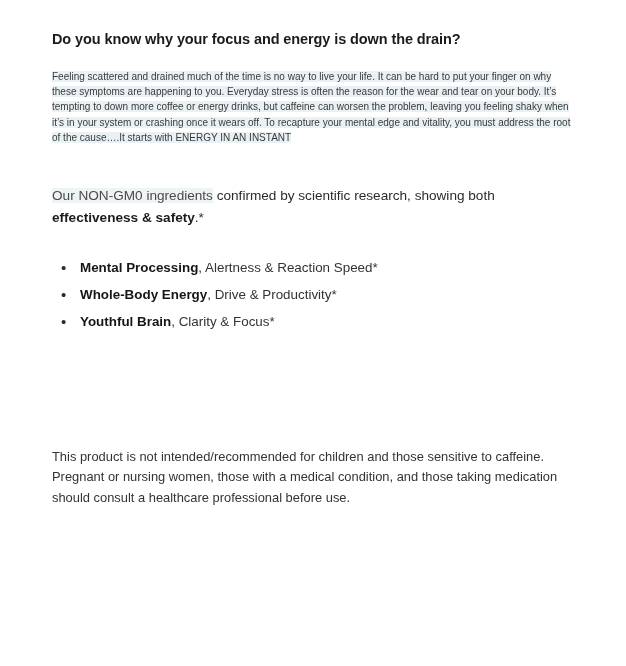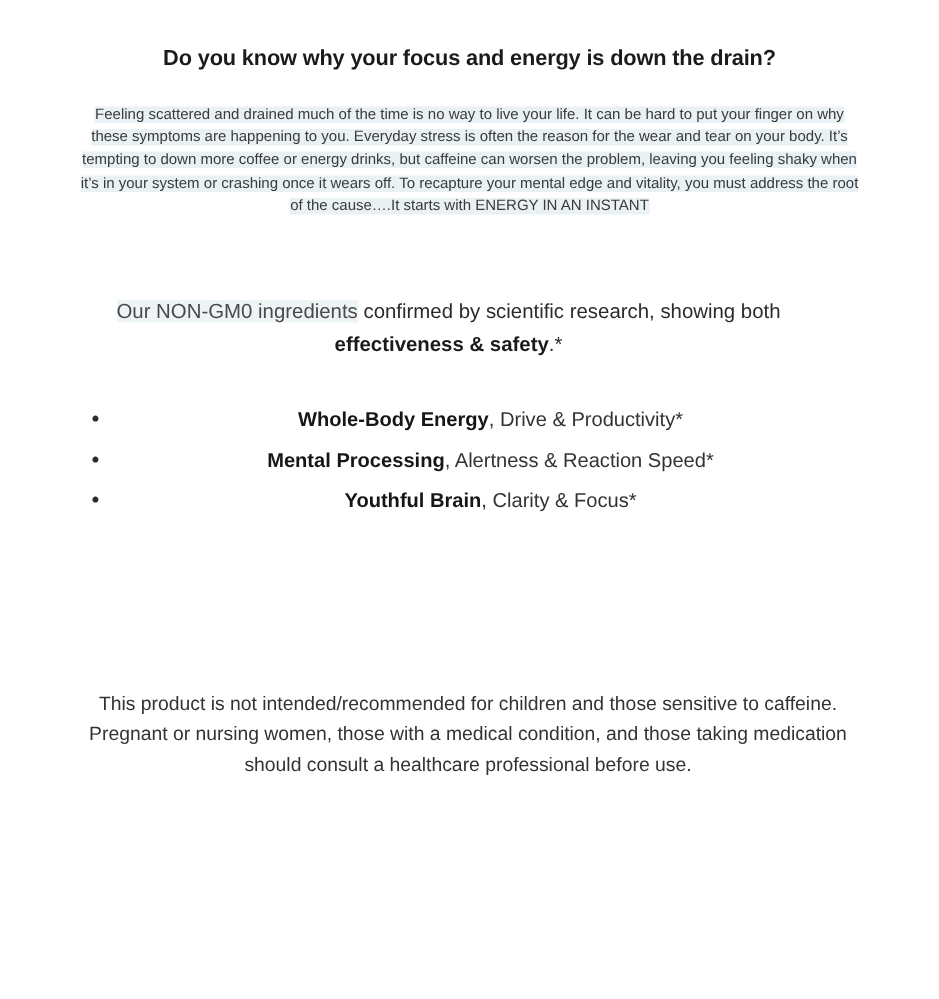--- a/index.html
+++ b/index.html
@@ -14,21 +14,20 @@
     color: #262626;
     position: relative;
     overflow: hidden;
   }
   .page {
     box-sizing: border-box;
     width: 626px;
     height: 546px;
     padding: 30px 52px 0 52px;
     background: #ffffff;
-    text-align: center;
   }
   .headline {
     font-size: 14.5px;
     font-weight: bold;
     color: #1b1b1b;
     letter-spacing: -0.1px;
     margin: 0 0 20px 0;
     line-height: 1.3;
   }
   .intro {
@@ -42,21 +41,21 @@
     background: #eaf1f5;
   }
   .block-gap {
     height: 40px;
   }
   .claim {
     font-size: 13.6px;
     line-height: 1.62;
     color: #2b2b2b;
     max-width: 470px;
-    margin: 12px;
+    margin: 0;
   }
   .claim .soft {
     color: #4a4a4a;
     background: #eef3f6;
   }
   .claim b {
     font-weight: bold;
     color: #1b1b1b;
   }
   .bullets {
@@ -100,24 +99,24 @@
   <h1 class="headline">Do you know why your focus and energy is down the drain?</h1>
 
   <p class="intro"><span class="hl">Feeling scattered and drained much of the time is no way to live your life. It can be hard to put your finger on why these symptoms are happening to you. Everyday stress is often the reason for the wear and tear on your body.  It’s tempting to down more coffee or energy drinks, but caffeine can worsen the problem, leaving you feeling shaky when it’s in your system or crashing once it wears off. To recapture your mental edge and vitality, you must address the root of the cause….It starts with ENERGY IN AN INSTANT</span></p>
 
   <div class="block-gap"></div>
 
   <p class="claim"><span class="soft">Our NON-GM0 ingredients</span><span> confirmed by scientific research, showing both </span><b>effectiveness &amp; safety</b><span>.*</span></p>
 
   <ul class="bullets">
     <li>
-      <span class="lead">Whole-Body Energy</span><span>, Drive &amp; Productivity*</span>
+      <span class="lead">Mental Processing</span><span>, Alertness &amp; Reaction Speed*</span>
     </li>
     <li>
-      <span class="lead">Mental Processing</span><span>, Alertness &amp; Reaction Speed*</span>
+      <span class="lead">Whole-Body Energy</span><span>, Drive &amp; Productivity*</span>
     </li>
     <li>
       <span class="lead">Youthful Brain</span><span>, Clarity &amp; Focus*</span>
     </li>
   </ul>
 
   <p class="disclaimer">This product is not intended/recommended for children and those sensitive to caffeine. Pregnant or nursing women, those with a medical condition, and those taking medication should consult a healthcare professional before use.</p>
 
 </div>
 

